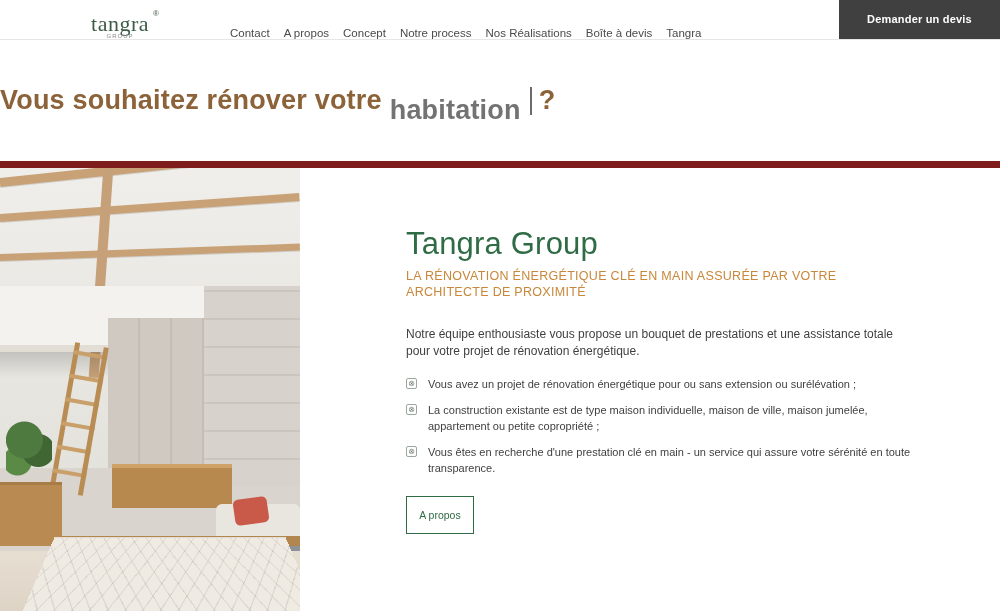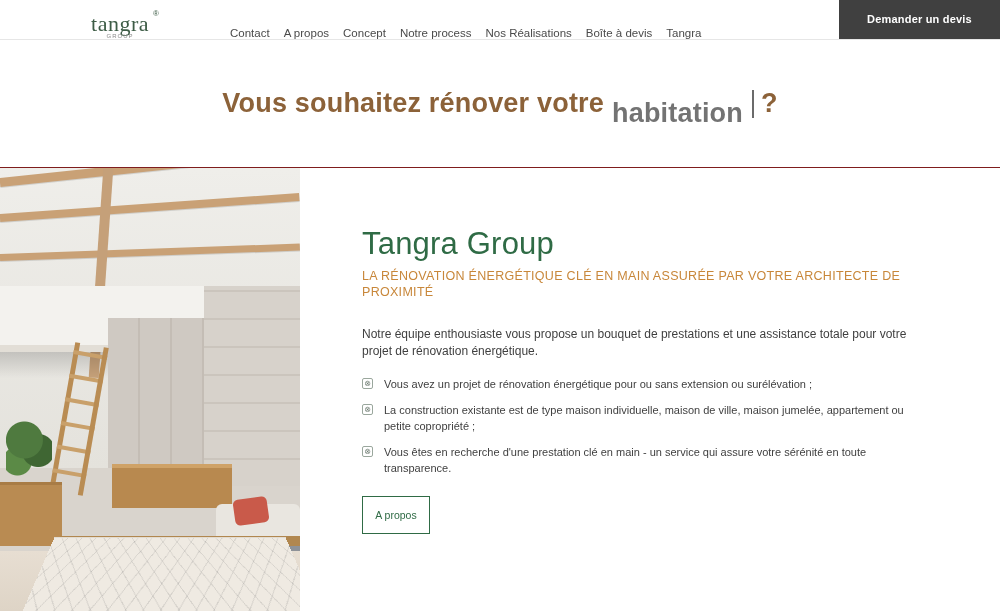--- a/index.html
+++ b/index.html
@@ -79,23 +79,23 @@
     justify-content: center;
     letter-spacing: 0.2px;
     cursor: pointer;
   }
 
   
   .hero {
     height: 128px;
     display: flex;
     align-items: center;
-    justify-content: center;
-    background: #ffffff;
-    border-bottom: 1px solid #7f1d1d;
+    justify-content: flex-start;
+    background: #ffffff;
+    border-bottom: 7px solid #7f1d1d;
   }
   .hero h1 {
     font-size: 27px;
     font-weight: bold;
     color: #8c6239;
     letter-spacing: 0.2px;
     display: flex;
     align-items: center;
   }
   .hero .accent { color: #737373; margin-left: 8px; margin-top: 20px; }
@@ -105,20 +105,21 @@
     height: 28px;
     background: #6b6b6b;
     margin: 0 7px 0 9px;
   }
   .hero .qmark { color: #8c6239; }
 
   
   .main {
     display: flex;
     height: 443px;
+    gap: 44px;
   }
 
   
   .photo {
     width: 300px;
     height: 443px;
     position: relative;
     overflow: hidden;
     background: #d9d4cd;
   }

